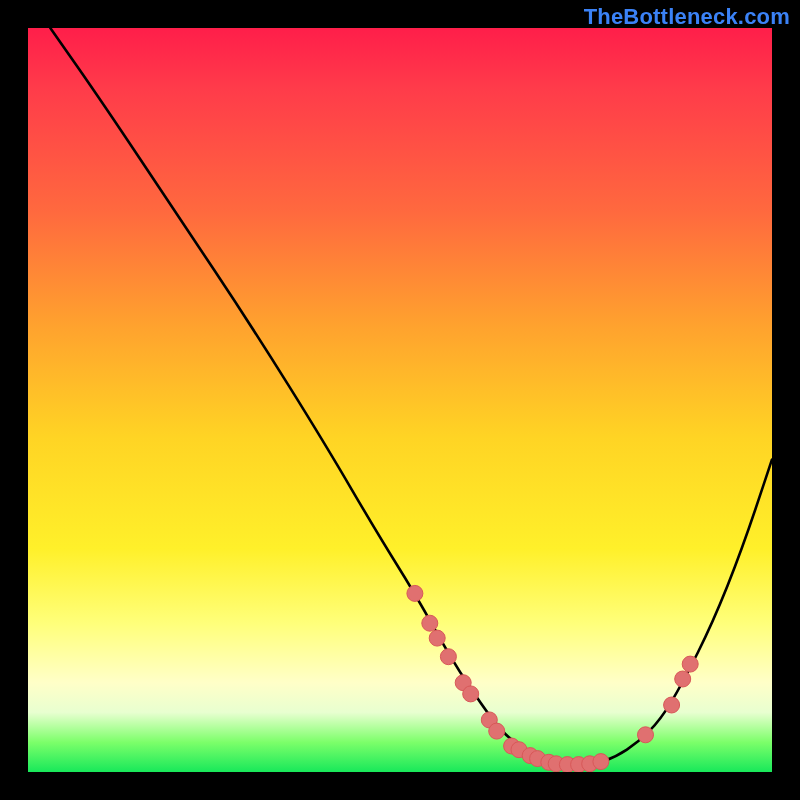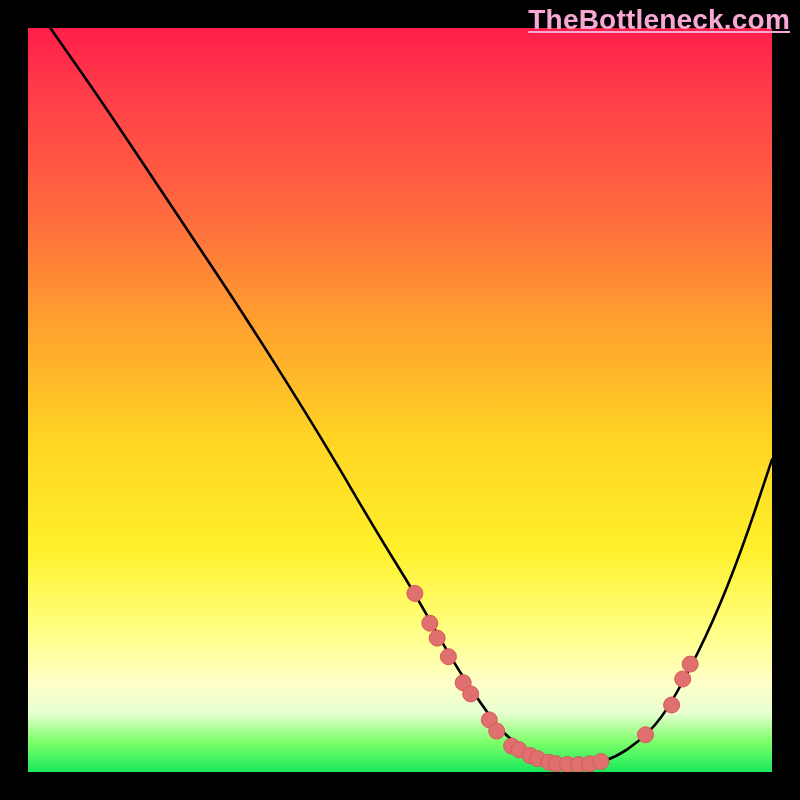--- a/index.html
+++ b/index.html
@@ -38,26 +38,25 @@
       #ffffc8 88%,
       #e8ffd0 92%,
       #7cff6a 96%,
       #18e85a 100%
     );
   }
   .watermark {
     position: absolute;
     top: 4px;
     right: 10px;
-    color: #f9a8d4;
-    font-size: 28px;
+    color: #3b82f6;
+    font-size: 22px;
     font-weight: 600;
     letter-spacing: 0.2px;
     user-select: none;
-    text-decoration: underline;
   }
   svg.curve {
     position: absolute;
     left: 0;
     top: 0;
     width: 744px;
     height: 744px;
   }
 </style>
 </head>

